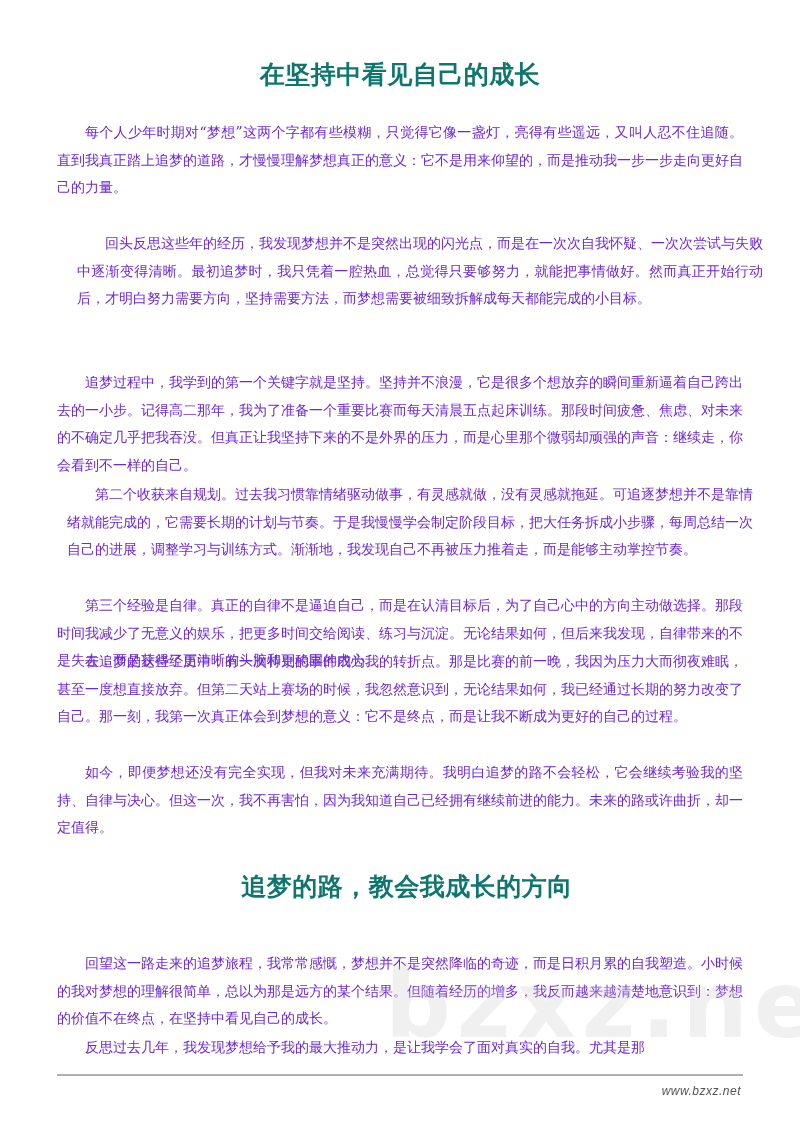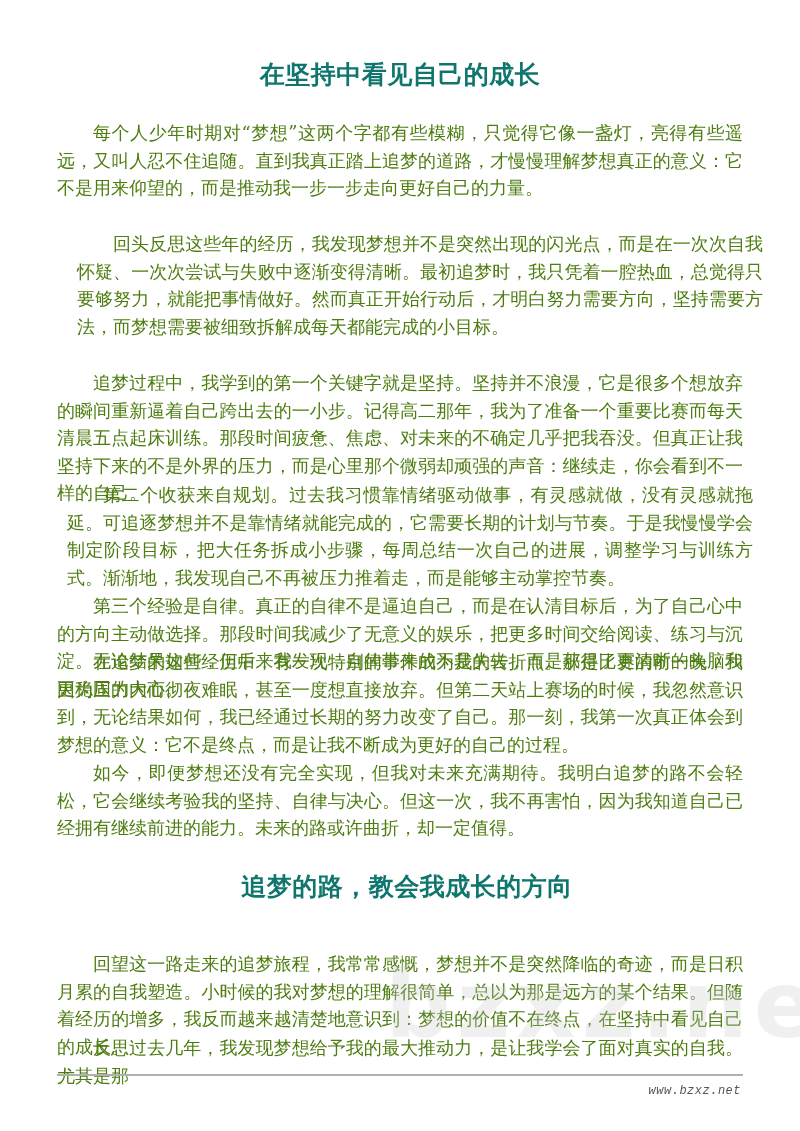--- a/index.html
+++ b/index.html
@@ -3,28 +3,28 @@
 <meta charset="utf-8">
 <style>
   html, body { margin: 0; padding: 0; background: #ffffff; }
   body { width: 800px; height: 1131px; position: relative; overflow: hidden;
          font-family: "DejaVu Serif", "Liberation Serif", serif; color: #222; }
   .page { position: absolute; left: 57px; top: 0; width: 686px; }
   .title { position: absolute; left: 0; width: 686px; text-align: center;
            font-family: "DejaVu Sans", "Liberation Sans", sans-serif; font-weight: bold;
            font-size: 25px; color: #0f766e; letter-spacing: 0.5px; }
   .para { position: absolute; left: 0; width: 686px; margin: 0;
-          font-size: 18px; line-height: 27.5px; text-indent: 2em;
-          text-align: justify; color: #4d7c0f; }
+          font-size: 14px; line-height: 27.5px; text-indent: 2em;
+          text-align: justify; color: #6d28d9; }
   .watermark { position: absolute; left: 385px; top: 952px; font-family: "DejaVu Sans", sans-serif;
                font-weight: bold; font-size: 92px; color: rgba(200,200,200,0.28);
                letter-spacing: 6px; pointer-events: none; }
   .rule { position: absolute; left: 57px; top: 1074px; width: 686px; height: 2px; background: #b0b0b0; }
   .footer-url { position: absolute; right: 59px; top: 1084px; font-style: italic;
-                font-family: Liberation Mono, monospace; font-size: 12px; color: #555; letter-spacing: 0.5px; }
+                font-family: Liberation Sans, sans-serif; font-size: 12px; color: #555; letter-spacing: 0.5px; }
 </style>
 </head>
 <body>
 
 <div class="page">
   <h1 class="title" style="top:58px;margin:0;">在坚持中看见自己的成长</h1>
   <p class="para" style="top:119px;">每个人少年时期对“梦想”这两个字都有些模糊，只觉得它像一盏灯，亮得有些遥远，又叫人忍不住追随。直到我真正踏上追梦的道路，才慢慢理解梦想真正的意义：它不是用来仰望的，而是推动我一步一步走向更好自己的力量。</p>
   <p class="para" style="top:230px;margin-left:20px;">回头反思这些年的经历，我发现梦想并不是突然出现的闪光点，而是在一次次自我怀疑、一次次尝试与失败中逐渐变得清晰。最初追梦时，我只凭着一腔热血，总觉得只要够努力，就能把事情做好。然而真正开始行动后，才明白努力需要方向，坚持需要方法，而梦想需要被细致拆解成每天都能完成的小目标。</p>
   <p class="para" style="top:369px;">追梦过程中，我学到的第一个关键字就是坚持。坚持并不浪漫，它是很多个想放弃的瞬间重新逼着自己跨出去的一小步。记得高二那年，我为了准备一个重要比赛而每天清晨五点起床训练。那段时间疲惫、焦虑、对未来的不确定几乎把我吞没。但真正让我坚持下来的不是外界的压力，而是心里那个微弱却顽强的声音：继续走，你会看到不一样的自己。</p>
   <p class="para" style="top:481px;margin-left:10px;">第二个收获来自规划。过去我习惯靠情绪驱动做事，有灵感就做，没有灵感就拖延。可追逐梦想并不是靠情绪就能完成的，它需要长期的计划与节奏。于是我慢慢学会制定阶段目标，把大任务拆成小步骤，每周总结一次自己的进展，调整学习与训练方式。渐渐地，我发现自己不再被压力推着走，而是能够主动掌控节奏。</p>

